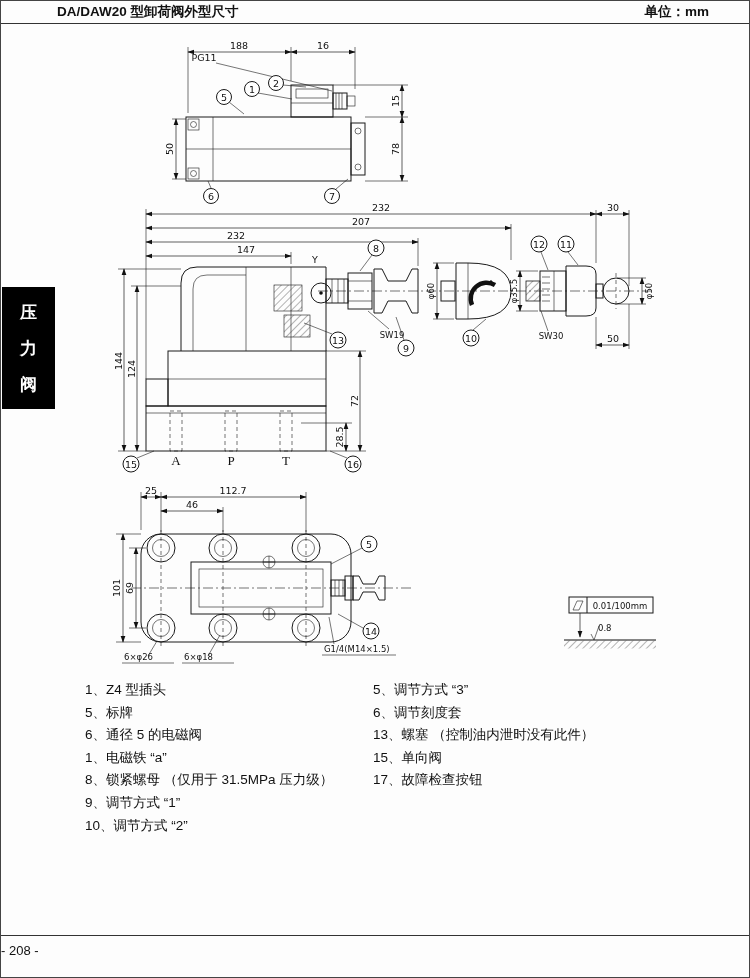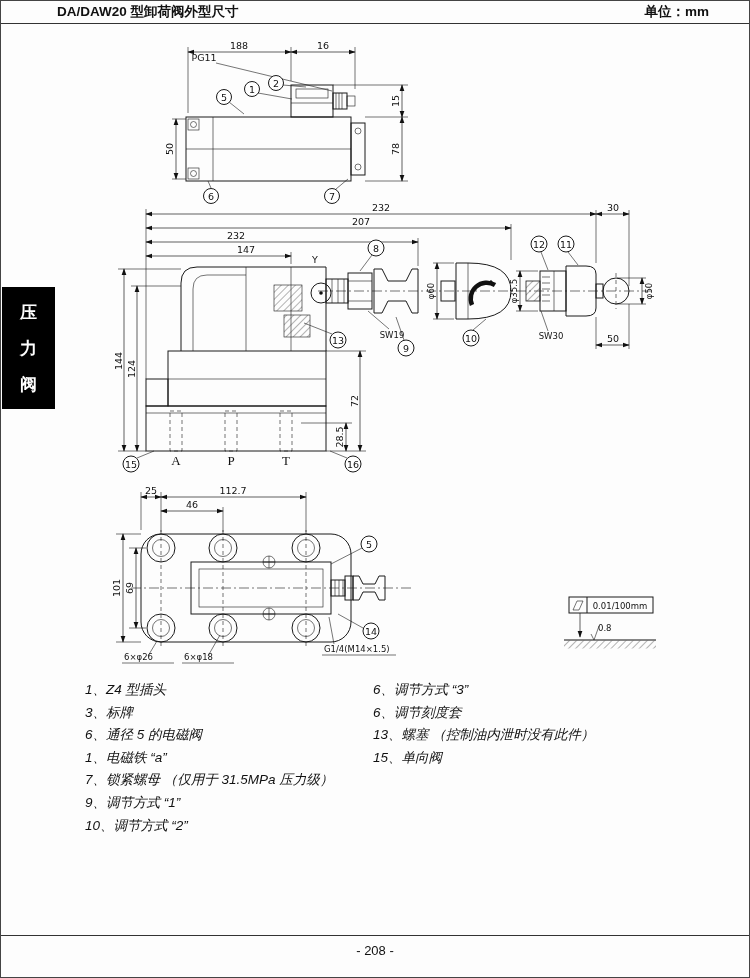--- a/index.html
+++ b/index.html
@@ -18,25 +18,25 @@
   svg .ext { stroke:#1a1a1a; stroke-width:0.6; }
   svg .dim { stroke:#1a1a1a; stroke-width:0.7; fill:none; }
   svg .cl  { stroke:#1a1a1a; stroke-width:0.6; stroke-dasharray:10 3 2 3; fill:none; }
   svg .dsh { stroke:#1a1a1a; stroke-width:0.6; stroke-dasharray:4 3; fill:none; }
   svg .co  { fill:#fff; stroke:#1a1a1a; stroke-width:1; }
   svg text { fill:#111; font-family:"DejaVu Sans", sans-serif; }
   svg .t9  { font-size:9.5px; text-anchor:middle; }
   svg .t8  { font-size:8.5px; text-anchor:middle; }
   svg .ts  { font-size:8.5px; text-anchor:start; }
   svg .port{ font-size:13px; font-family:"Liberation Serif", serif; text-anchor:middle; }
-  .legend { position:absolute; top:678px; left:84px; right:20px; display:flex;font-style:italic; }
+  .legend { position:absolute; top:678px; left:84px; right:20px; display:flex; }
   .lcol { list-style:none; font-size:13.5px; line-height:22.6px; width:288px; }
   .rcol { width:auto; }
   .brule { position:absolute; top:934px; left:0; width:100%; border-top:1px solid #333; }
-  .footer { position:absolute; top:942px; left:0; width:100%; text-align:center; font-size:13px; }
+  .footer { position:absolute; top:942px; left:0; width:100%; font-size:13px; }
 </style>
 </head>
 <body>
 
 <div class="page">
 
   <div class="header">
     <span>DA/DAW20 型卸荷阀外型尺寸</span>
     <span>单位：mm</span>
   </div>
@@ -383,30 +383,31 @@
       <path class="s05" d="M495,150 L498,156 L503,142"></path>
       <text class="ts" x="502" y="147">0.8</text>
       <line x1="468" y1="156" x2="560" y2="156" stroke="#111" stroke-width="1.2"></line>
       <rect x="468" y="156.5" width="92" height="8" fill="url(#h3)" stroke="none"></rect>
     </g>
   </svg>
 
   <div class="legend">
     <ul class="lcol">
       <li>1、Z4 型插头</li>
-      <li>3、标牌</li>
+      <li>5、标牌</li>
       <li>6、通径 5 的电磁阀</li>
       <li>1、电磁铁 “a”</li>
-      <li>7、锁紧螺母 （仅用于 31.5MPa 压力级）</li>
+      <li>8、锁紧螺母 （仅用于 31.5MPa 压力级）</li>
       <li>9、调节方式 “1”</li>
       <li>10、调节方式 “2”</li>
     </ul>
     <ul class="lcol rcol">
-      <li>6、调节方式 “3”</li>
+      <li>5、调节方式 “3”</li>
       <li>6、调节刻度套</li>
       <li>13、螺塞 （控制油内泄时没有此件）</li>
       <li>15、单向阀</li>
+      <li>17、故障检查按钮</li>
     </ul>
   </div>
 
   <div class="brule"></div>
   <div class="footer">- 208 -</div>
 </div>
 
 </body></html>

